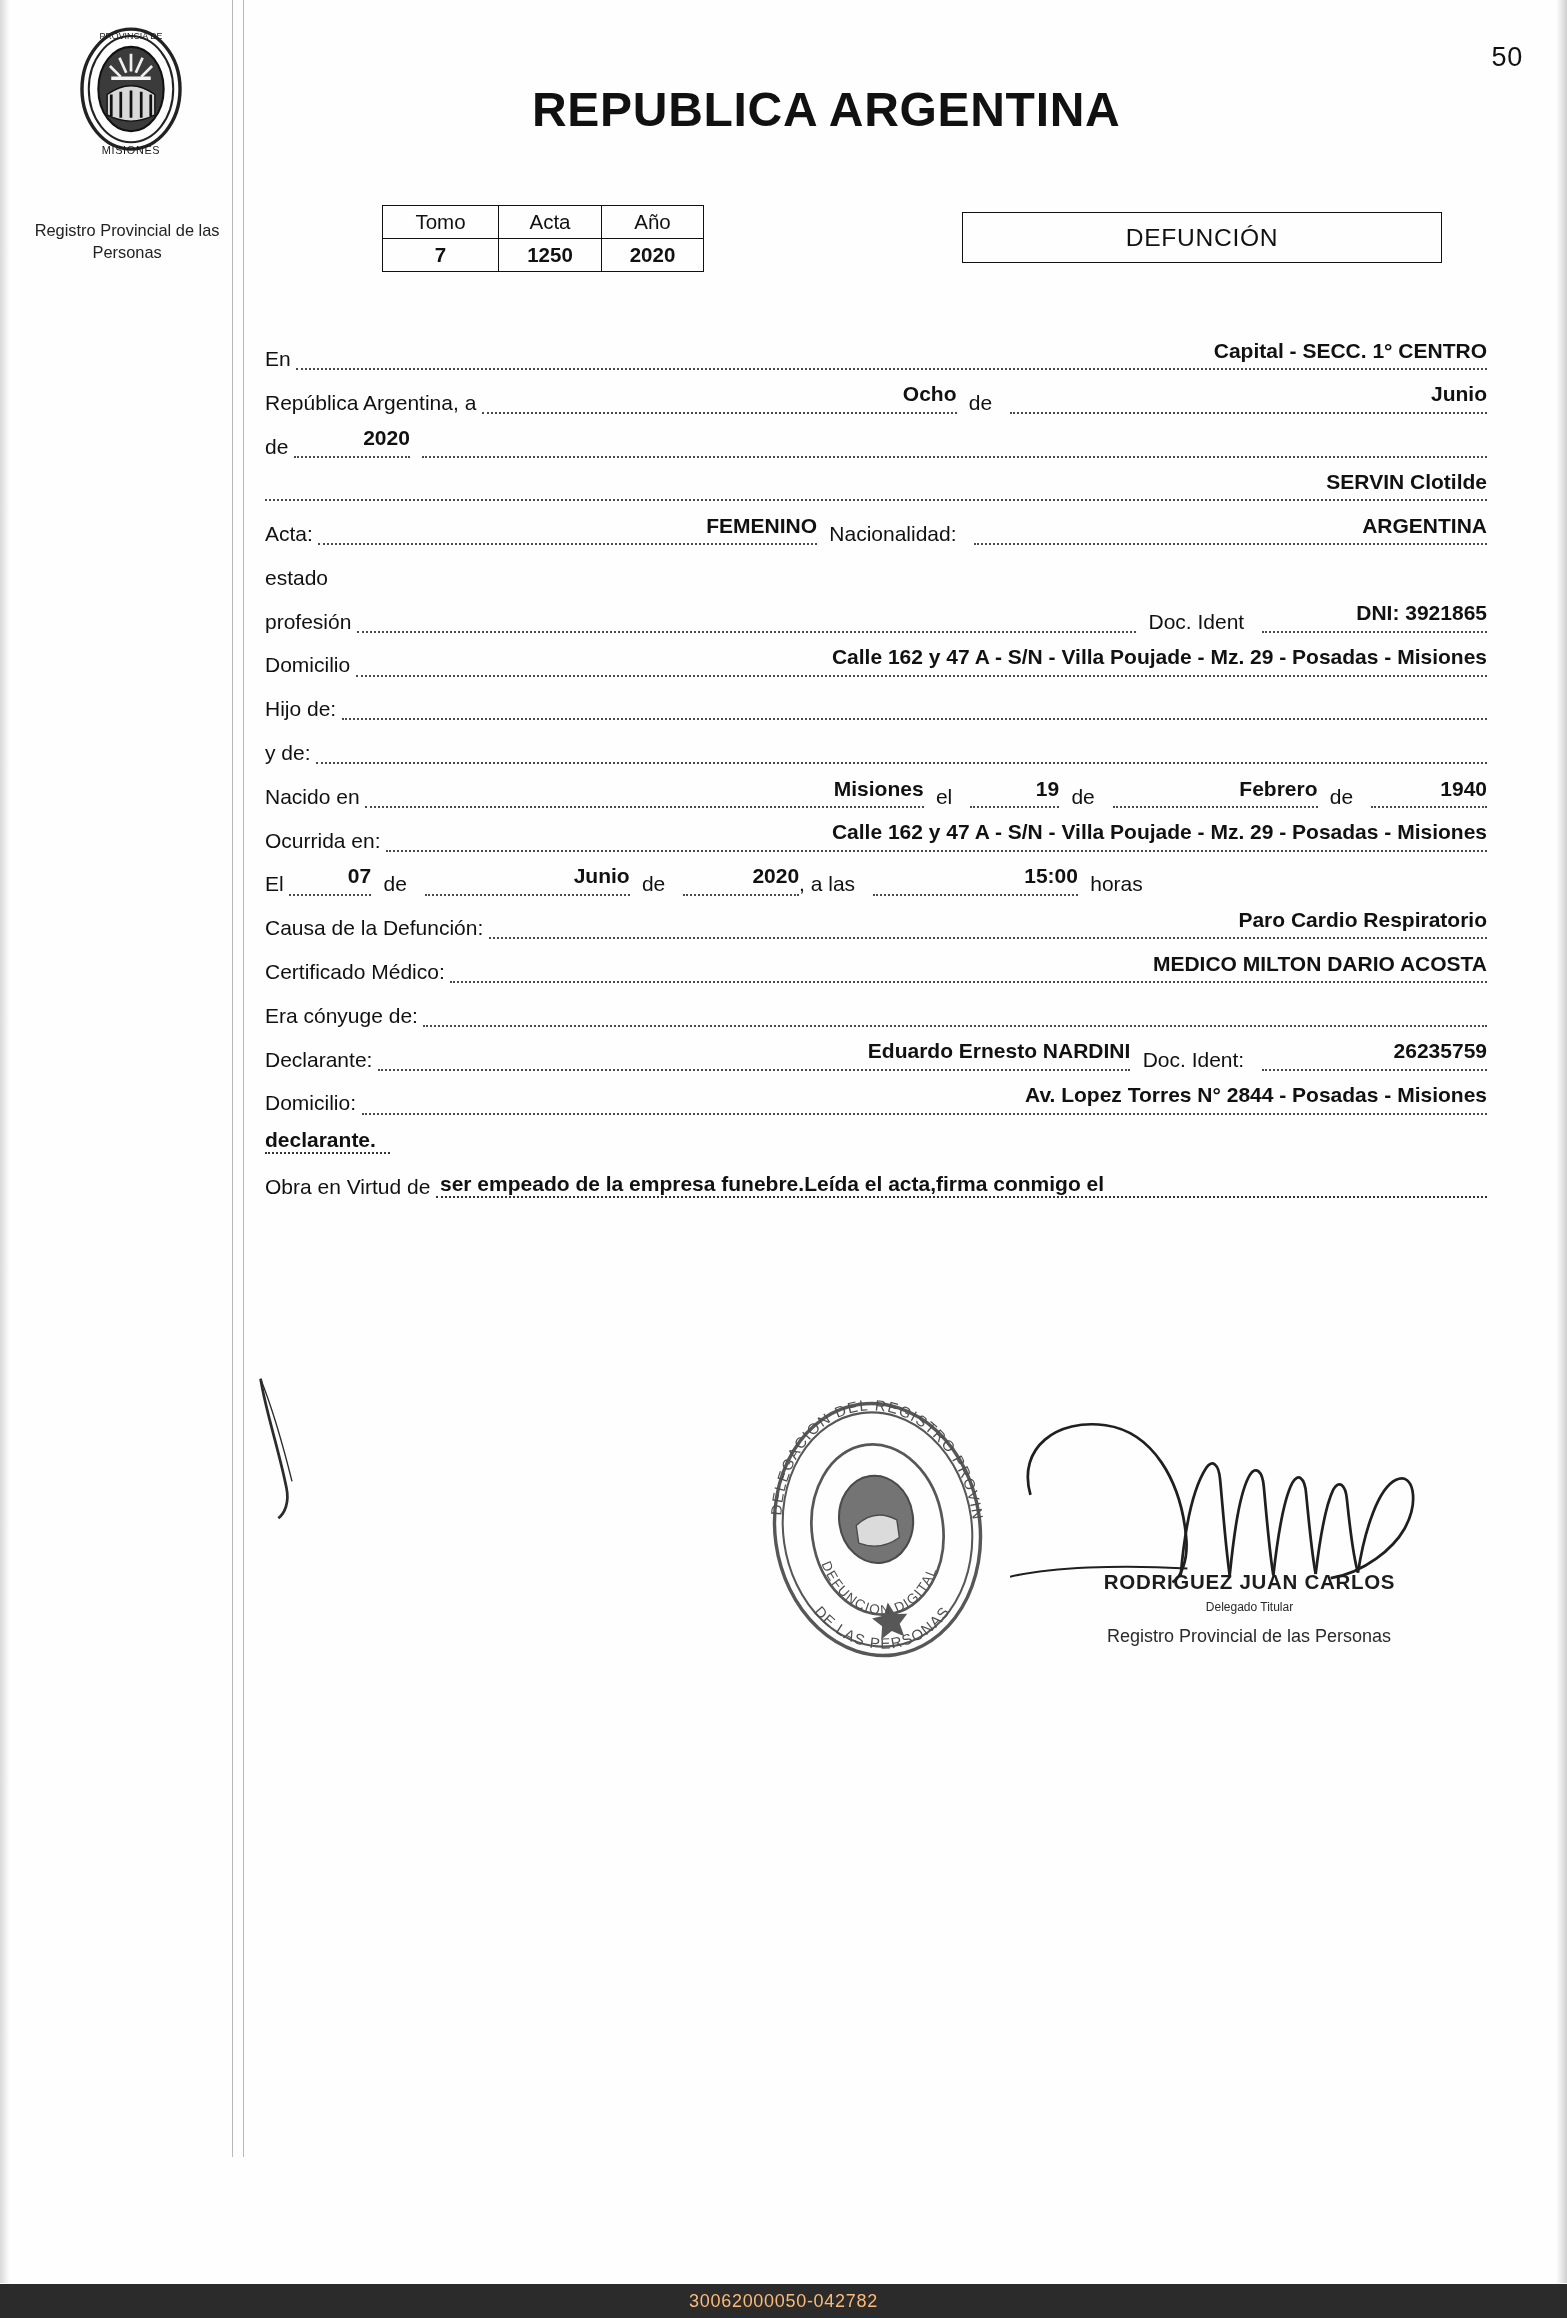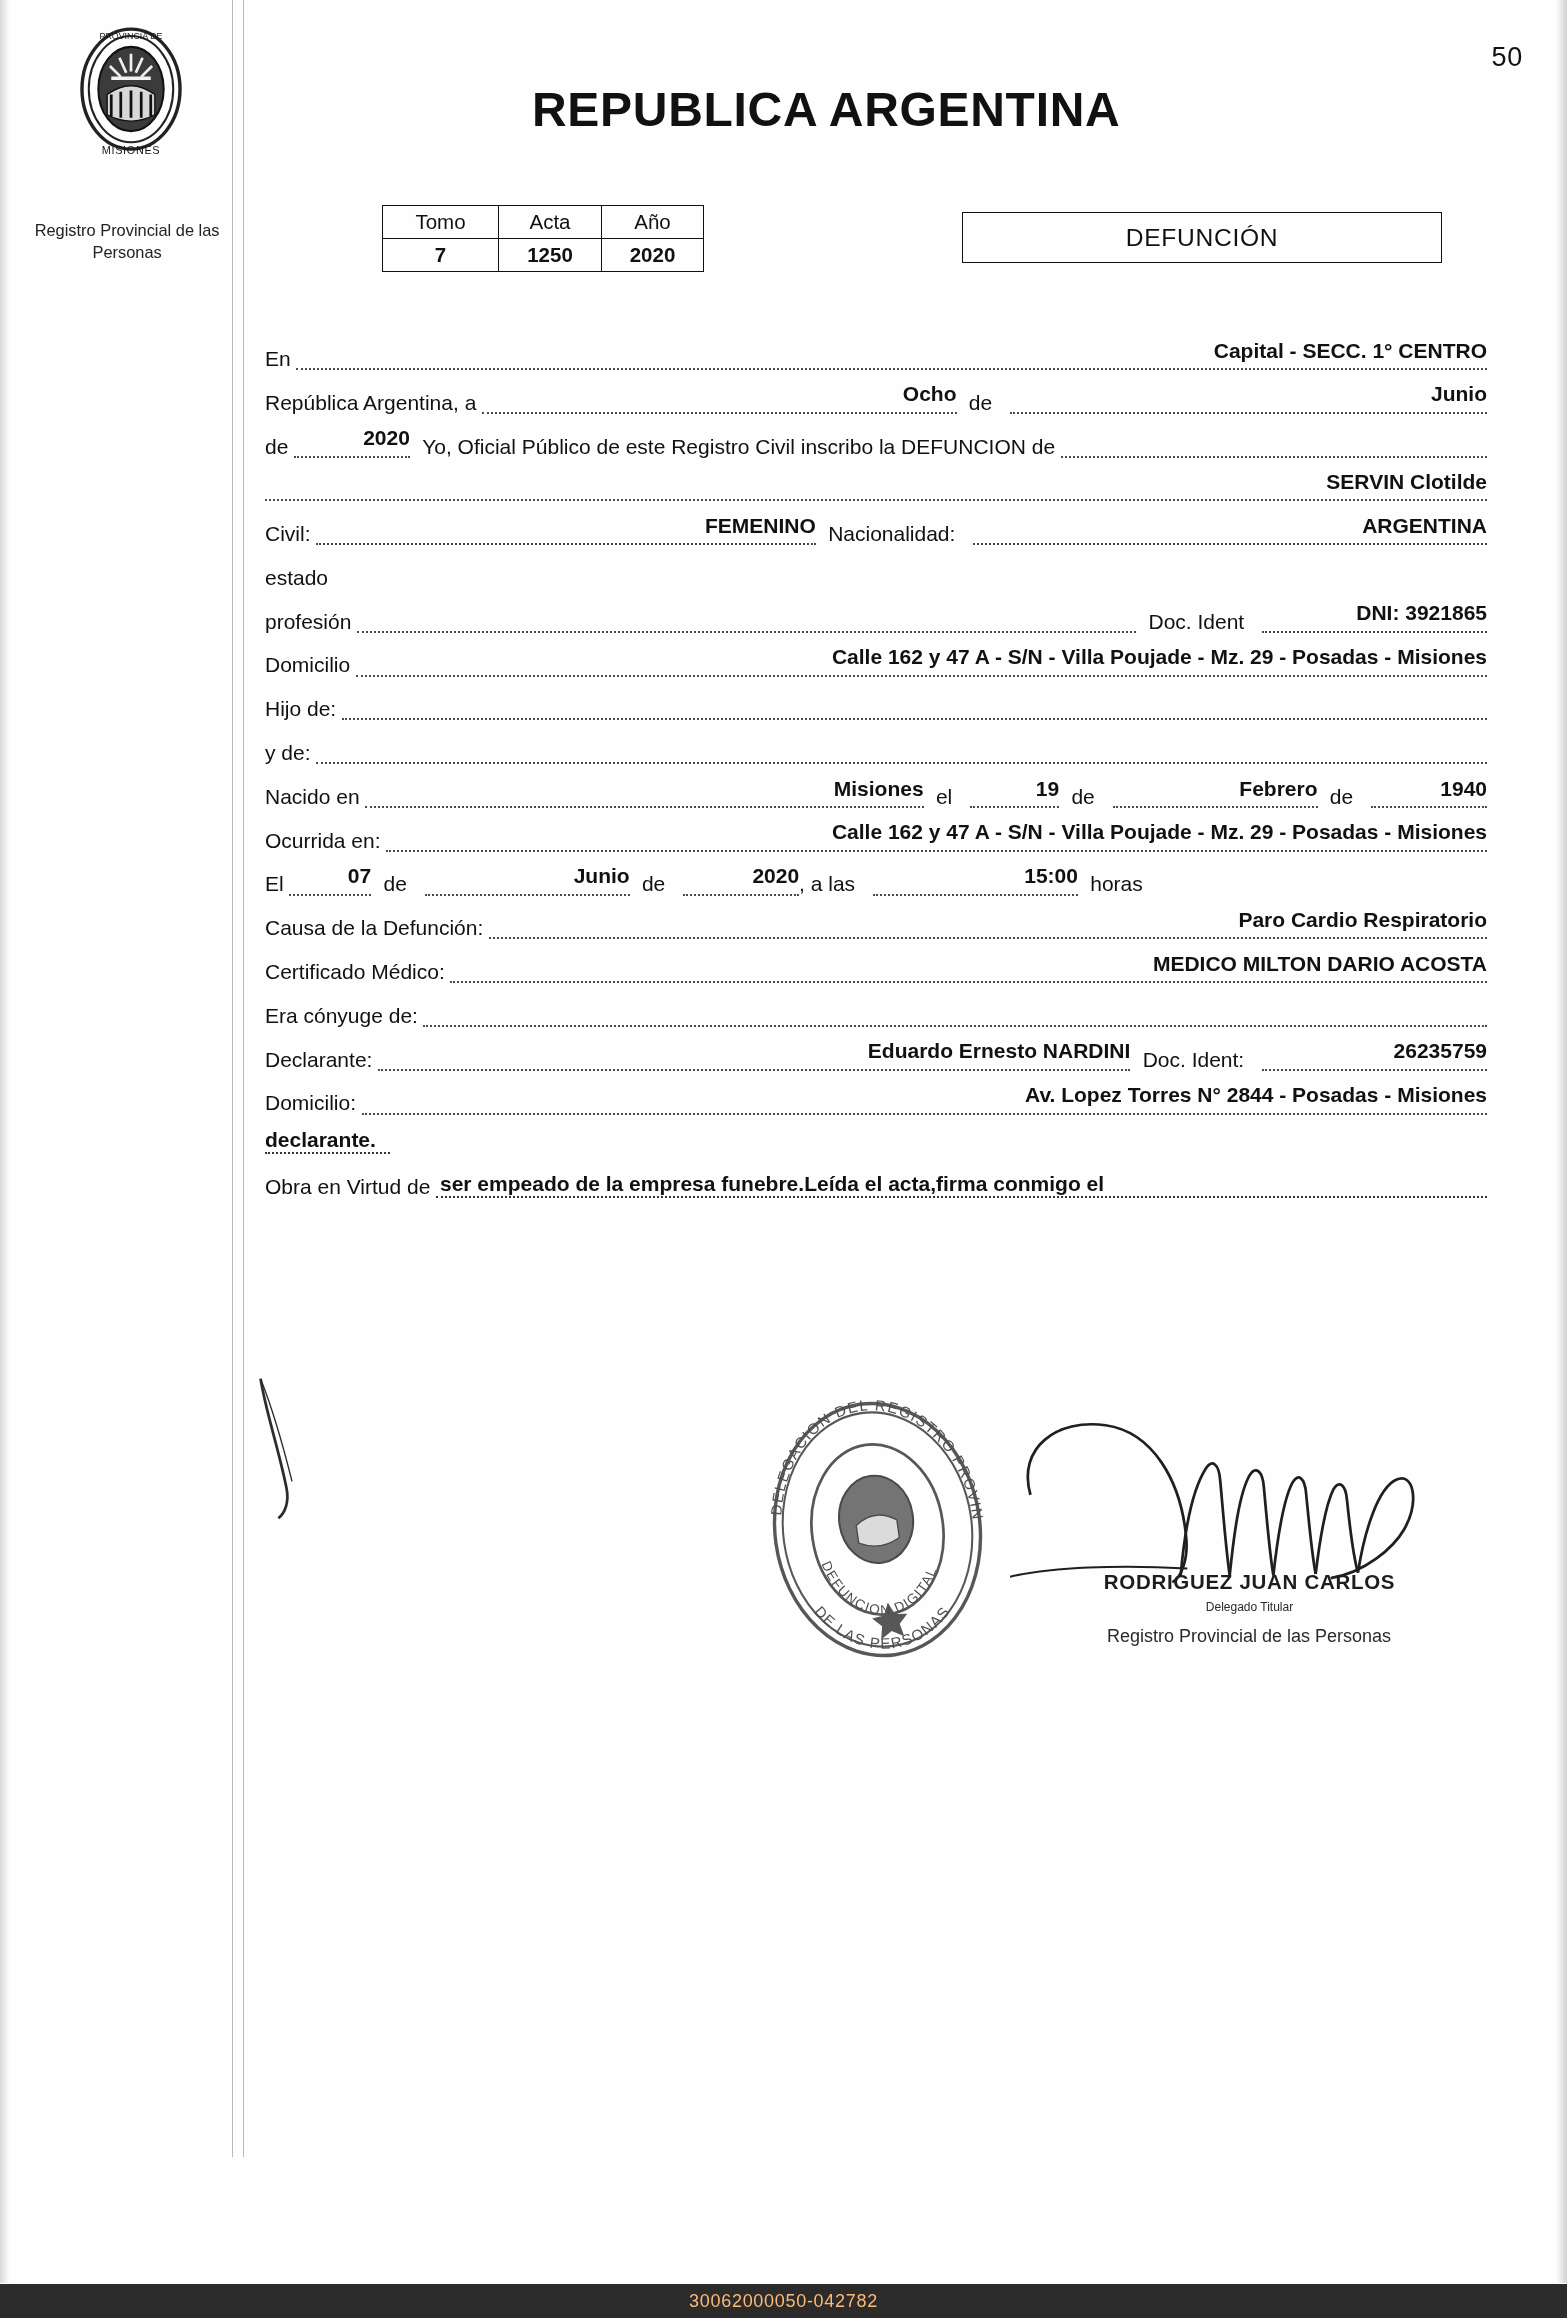--- a/index.html
+++ b/index.html
@@ -306,30 +306,29 @@
       <span class="gap"></span>
       <span class="lbl">de</span>
       <span class="gap"></span>
       <span class="fill">Junio</span>
     </div>
 
     <div class="row">
       <span class="lbl">de</span>
       <span class="fill small w-year">2020</span>
       <span class="gap"></span>
-      <span class="lbl">Yo, Oficial Público de este Registro Civil inscribo la DEFUNCION de</span>
       <span class="fill"></span>
     </div>
 
     <div class="row">
       <span class="fill">SERVIN Clotilde</span>
     </div>
 
     <div class="row">
-      <span class="lbl">Civil:</span>
+      <span class="lbl">Acta:</span>
       <span class="fill">FEMENINO</span>
       <span class="gap"></span>
       <span class="lbl">Nacionalidad:</span>
       <span class="gap"></span>
       <span class="fill">ARGENTINA</span>
     </div>
 
     <div class="row">
       <span class="lbl">estado</span>
     </div>

